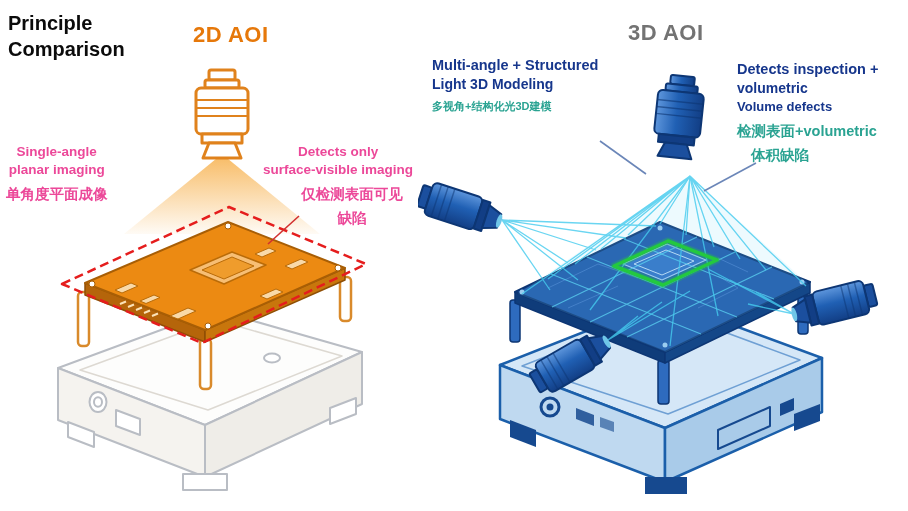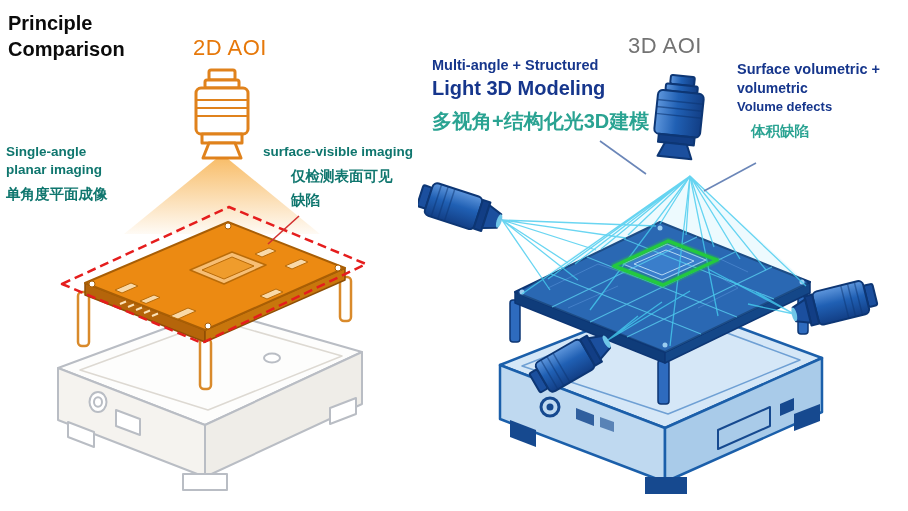--- a/index.html
+++ b/index.html
@@ -1,32 +1,32 @@
 <!DOCTYPE html>
 <html><head>
 <meta charset="utf-8">
 <style>
   html,body{margin:0;padding:0;background:#ffffff;}
   .canvas{
     position:relative;width:908px;height:511px;background:#ffffff;overflow:hidden;
     font-family:"Liberation Sans","DejaVu Sans",sans-serif;
   }
   .title{position:absolute;left:8px;top:10px;font-size:20px;font-weight:700;color:#0b0b0b;line-height:1.32;}
-  .heading{position:absolute;font-size:22px;font-weight:400;letter-spacing:.5px;margin-top:13px;}
+  .heading{position:absolute;font-size:22px;font-weight:700;letter-spacing:.5px;}
   .heading-2d{left:193px;top:22px;color:#e6780a;}
   .heading-3d{left:628px;top:20px;color:#737373;}
   .illus{position:absolute;}
   .illus-left{left:20px;top:58px;}
   .illus-right{left:418px;top:58px;}
   .overlay{position:absolute;left:0;top:0;pointer-events:none;}
   .label{position:absolute;font-weight:700;z-index:5;}
   .label .en{font-size:13.5px;line-height:1.34;white-space:nowrap;}
   .label .zh{font-size:14.5px;line-height:1.4;margin-top:5px;white-space:nowrap;}
   .label .zh + .zh{margin-top:4px;}
-  .label-red .en,.label-red .zh{color:#0f766e;}
+  .label-red .en,.label-red .zh{color:#ec4899;text-align:center;}
   .label-blue .en{color:#16368c;}
   .label-blue .zh{color:#2aa392;}
   .indent-zh{padding-left:28px;}
   .indent-sm{padding-left:14px;}
 </style>
 </head>
 <body>
 
 <div class="canvas">
 
@@ -216,31 +216,33 @@
     <path d="M756,163 L704,191" stroke="#6b86b8" stroke-width="1.6" fill="none"></path>
   </svg>
 
   <div class="label label-red" style="left:6px;top:143px;">
     <div class="en">Single-angle</div>
     <div class="en">planar imaging</div>
     <div class="zh">单角度平面成像</div>
   </div>
 
   <div class="label label-red" style="left:263px;top:143px;">
+    <div class="en">Detects only</div>
     <div class="en">surface-visible imaging</div>
     <div class="zh indent-zh">仅检测表面可见</div>
     <div class="zh indent-zh">缺陷</div>
   </div>
 
   <div class="label label-blue" style="left:432px;top:56px;">
     <div class="en" style="font-size:14.5px">Multi-angle + Structured</div>
-    <div class="en" style="font-size:20px">Light 3D Modeling</div>
-    <div class="zh" style="font-size:20px">多视角+结构化光3D建模</div>
+    <div class="en" style="font-size:14px">Light 3D Modeling</div>
+    <div class="zh" style="font-size:11px">多视角+结构化光3D建模</div>
   </div>
 
   <div class="label label-blue" style="left:737px;top:60px;">
-    <div class="en" style="font-size:14.5px">Surface volumetric +</div>
+    <div class="en" style="font-size:14.5px">Detects inspection +</div>
     <div class="en" style="font-size:14px">volumetric</div>
     <div class="en" style="font-size:13px">Volume defects</div>
+    <div class="zh">检测表面+volumetric</div>
     <div class="zh indent-sm">体积缺陷</div>
   </div>
 
 </div>
 
 </body></html>

